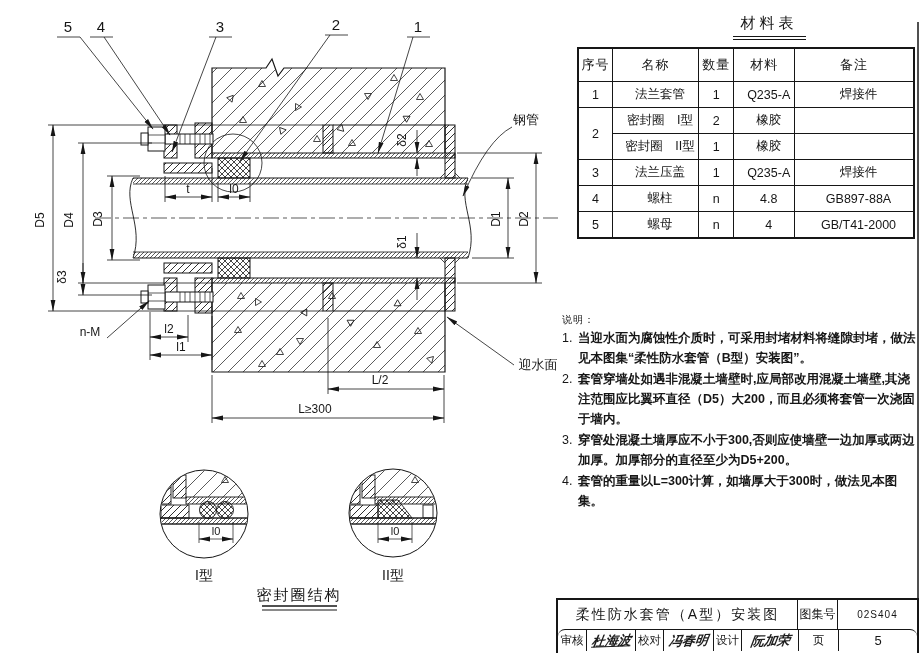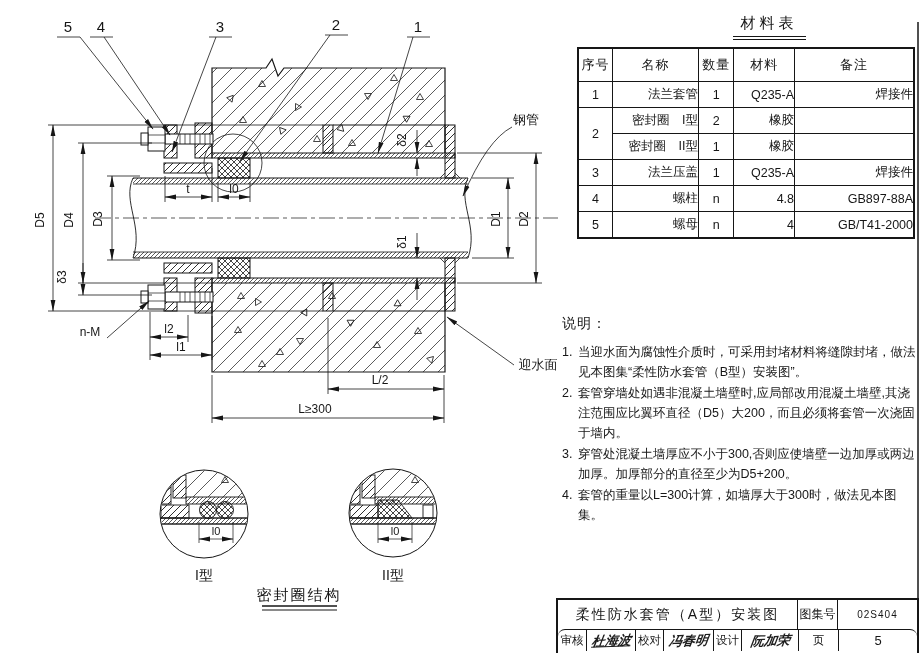--- a/index.html
+++ b/index.html
@@ -19,28 +19,28 @@
   .mat-title-wrap{text-align:center;margin-bottom:7px;}
   .mat-title{display:inline-block;font-size:15px;letter-spacing:4px;
              border-bottom:4px double #161616;padding:0 8px 3px;}
   table.mat{border-collapse:collapse;width:338px;table-layout:fixed;
             font-size:12.5px;border:2px solid #161616;}
   table.mat td,table.mat th{border:1px solid #161616;padding:0 0;overflow:hidden;
             font-weight:normal;white-space:nowrap;}
   table.mat th{height:32px;font-size:13px;letter-spacing:1px;}
   table.mat td{height:25px;}
   .tc{text-align:center;}
-  .tl{text-align:right;padding-left:9px !important;}
+  .tl{text-align:center;padding-left:9px !important;}
 
   
   .notes{position:absolute;left:562px;top:312px;width:358px;font-size:12.5px;line-height:1.6;}
-  .notes-title{font-size:14px;margin-bottom:8px;letter-spacing:1px;}
+  .notes-title{font-size:10px;margin-bottom:0;letter-spacing:1px;}
   .note-item{display:flex;margin-bottom:1px;}
   .note-num{flex:0 0 16px;}
-  .note-text{flex:1;}
+  .note-text{flex:1;font-weight:bold;}
 
   
   .tblock{position:absolute;left:556px;top:598px;width:363px;height:64px;
           border:2px solid #161616;box-sizing:border-box;background:#fff;}
   .tb-row1{display:grid;grid-template-columns:239px 40px auto;height:29px;}
   .tb-row2{display:grid;grid-template-columns:28px 49px 28px 50px 28px 57px 40px auto;height:21px;border-top:1px solid #161616;border-radius:7px;}
   .tb-cell{border-left:1px solid #161616;display:flex;align-items:center;justify-content:center;
            overflow:hidden;white-space:nowrap;}
   .tb-cell:first-child{border-left:none;}
   .tb-title{font-size:14px;letter-spacing:2px;}

